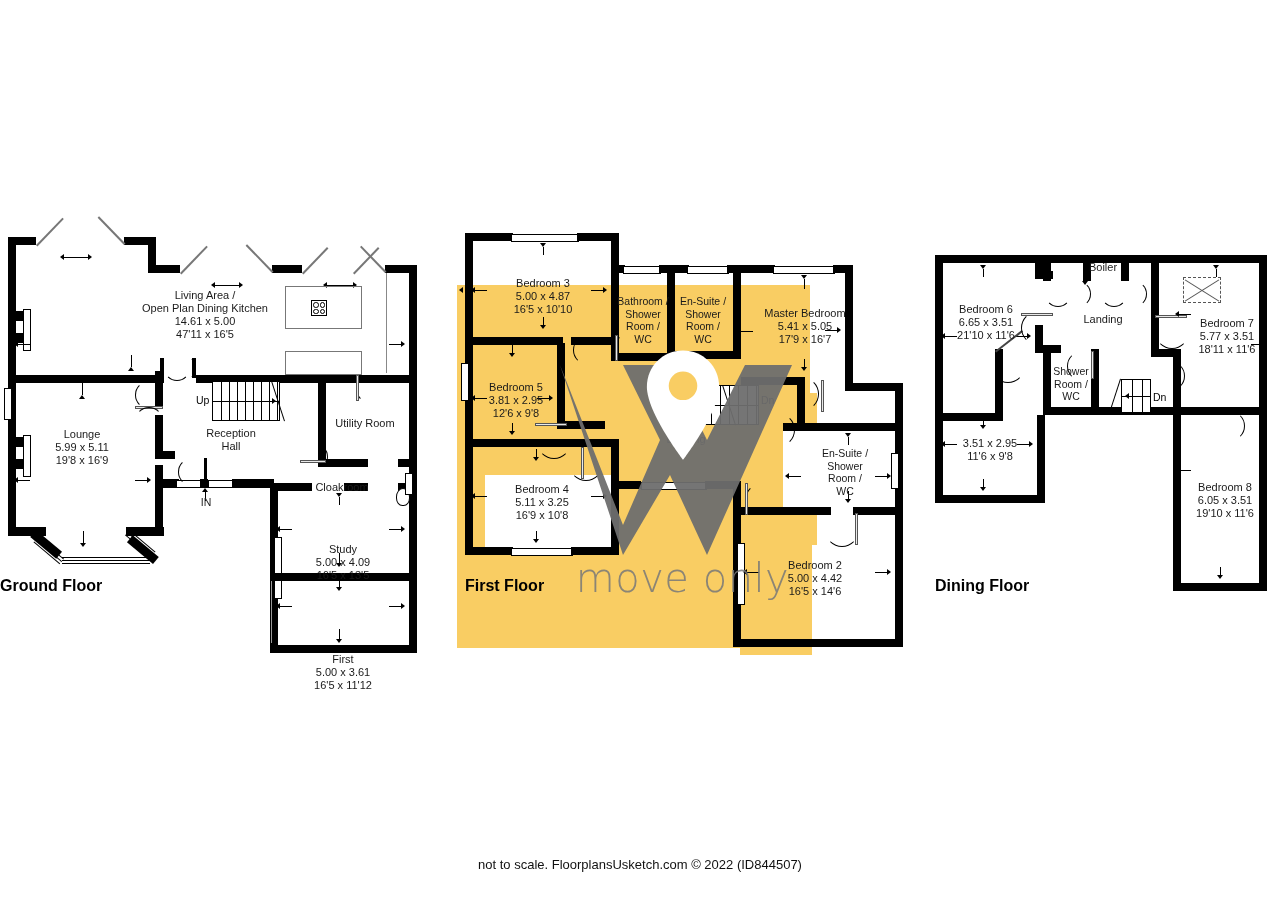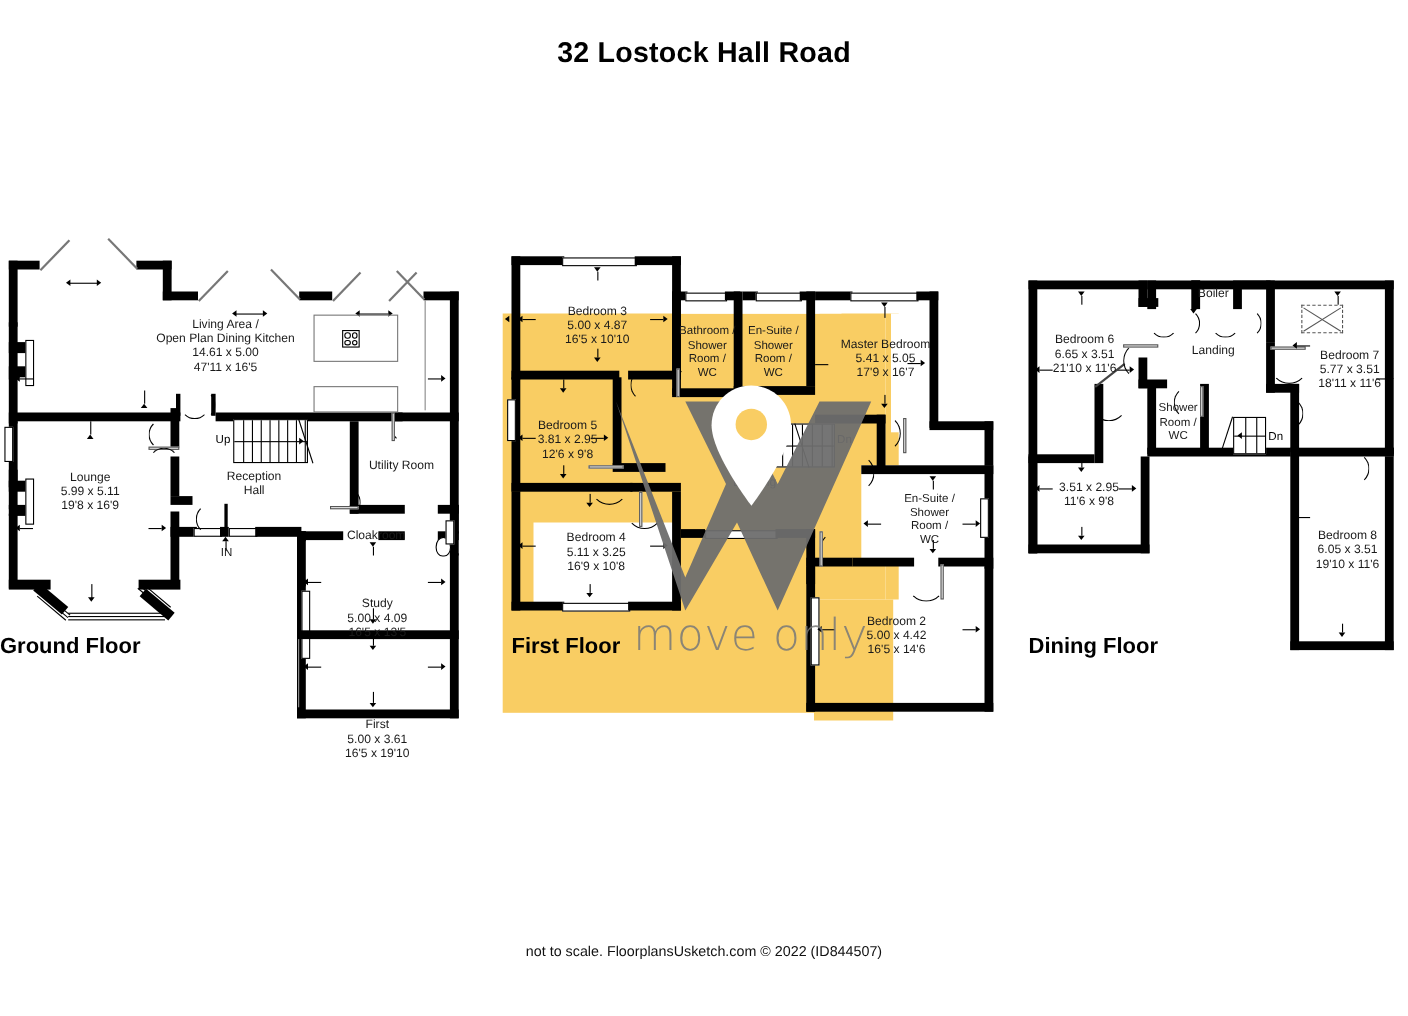--- a/index.html
+++ b/index.html
@@ -12,21 +12,21 @@
   
   .title{position:absolute;top:32px;left:0;width:1280px;text-align:center;
          font-size:26px;font-weight:bold;letter-spacing:.2px;}
 
   
   .floor{position:absolute;}
   #ground-floor{left:0;top:215px;width:440px;height:545px;}
   #first-floor{left:455px;top:225px;width:455px;height:425px;}
   #second-floor{left:925px;top:245px;width:345px;height:355px;}
 
-  .floor-label{position:absolute;font-size:20px;font-weight:bold;white-space:nowrap;}
+  .floor-label{position:absolute;font-size:16px;font-weight:bold;white-space:nowrap;}
 
   
   .w{position:absolute;background:#000;}       
   .fill{position:absolute;background:#F9CD63;} 
   .white{position:absolute;background:#fff;}
   .thin{position:absolute;border:1px solid #000;box-sizing:border-box;background:transparent;}
   .thinl{position:absolute;background:#888;}   
 
   
   .win{position:absolute;background:#fff;border:1px solid #000;box-sizing:border-box;}
@@ -93,21 +93,20 @@
 
   
   .footer{position:absolute;left:0;top:855px;width:1280px;text-align:center;
           font-size:13px;line-height:19px;color:#111;}
 </style>
 </head>
 <body>
 
 <div class="page">
 
-  <div class="title">32 Lostock Hall Road</div>
 
   <div class="floor" id="ground-floor">
 
     <div class="w" style="left:8px;top:22px;width:8px;height:60px;"></div>
     <div class="w" style="left:8px;top:22px;width:28px;height:8px;"></div>
     <div class="w" style="left:124px;top:22px;width:32px;height:8px;"></div>
     <div class="w" style="left:148px;top:22px;width:8px;height:36px;"></div>
     <div class="w" style="left:148px;top:50px;width:32px;height:8px;"></div>
     <div class="w" style="left:272px;top:50px;width:30px;height:8px;"></div>
     <div class="w" style="left:385px;top:50px;width:32px;height:8px;"></div>
@@ -299,21 +298,21 @@
       <div>Cloakroom</div>
     </div>
     <div class="rtxt" style="left:288px;top:328px;width:110px;">
       <div>Study</div>
       <div>5.00 x 4.09</div>
       <div>16'5 x 13'5</div>
     </div>
     <div class="rtxt" style="left:288px;top:438px;width:110px;">
       <div>First</div>
       <div>5.00 x 3.61</div>
-      <div>16'5 x 19'10</div>
+      <div>16'5 x 11'12</div>
     </div>
     <div class="rtxt" style="left:186px;top:281px;width:40px;font-size:10.5px;">IN</div>
 
     <div class="floor-label" style="left:0;top:362px;">Ground Floor</div>
   </div>
 
   <div class="floor" id="first-floor">
 
     <div class="fill" style="left:2px;top:60px;width:348px;height:363px;"></div>
     <div class="fill" style="left:350px;top:60px;width:12px;height:363px;"></div>

